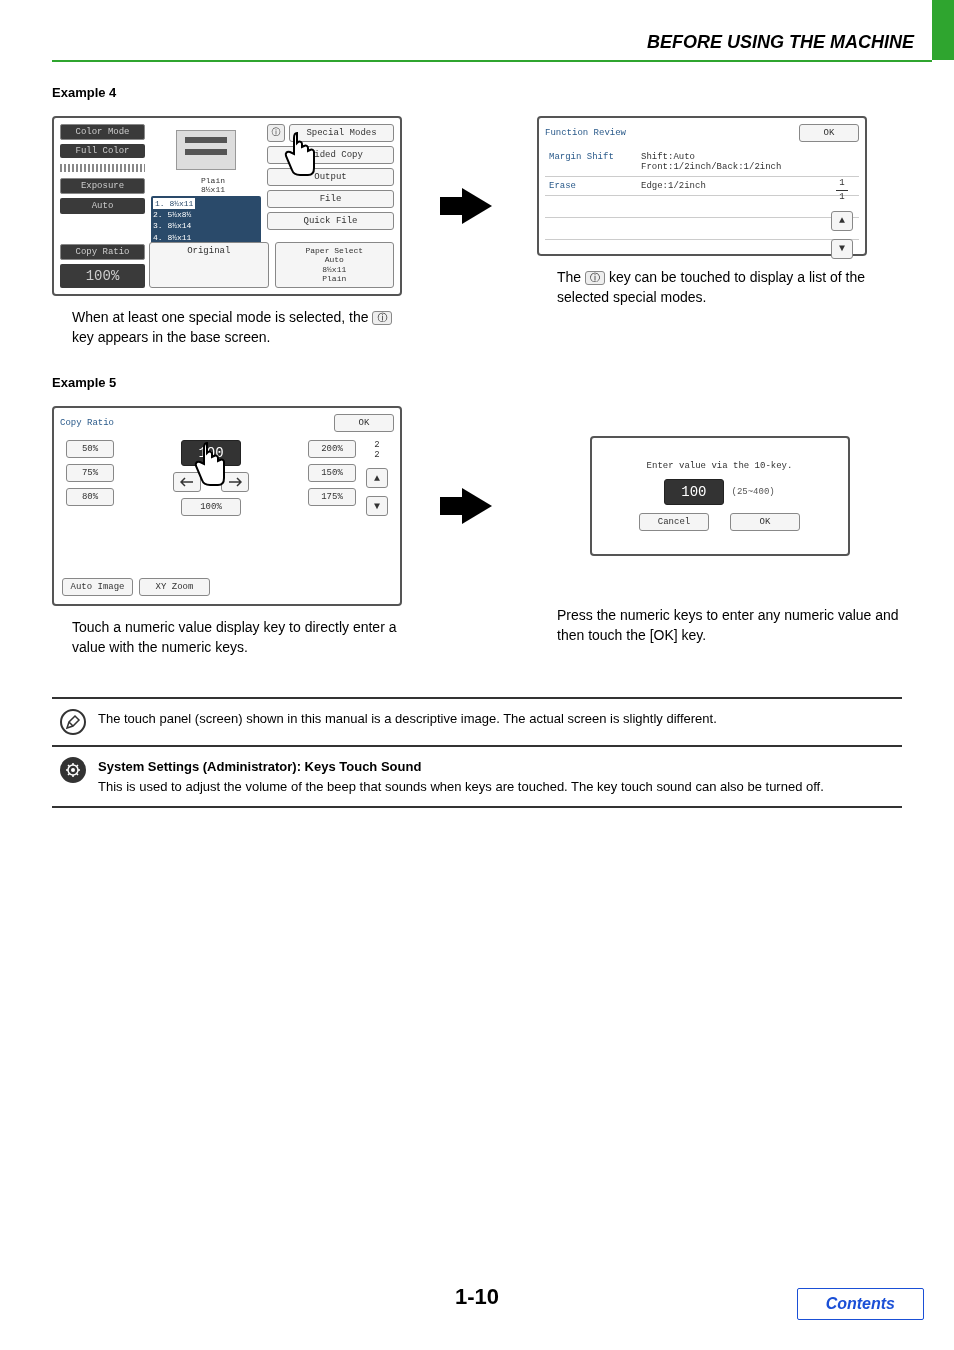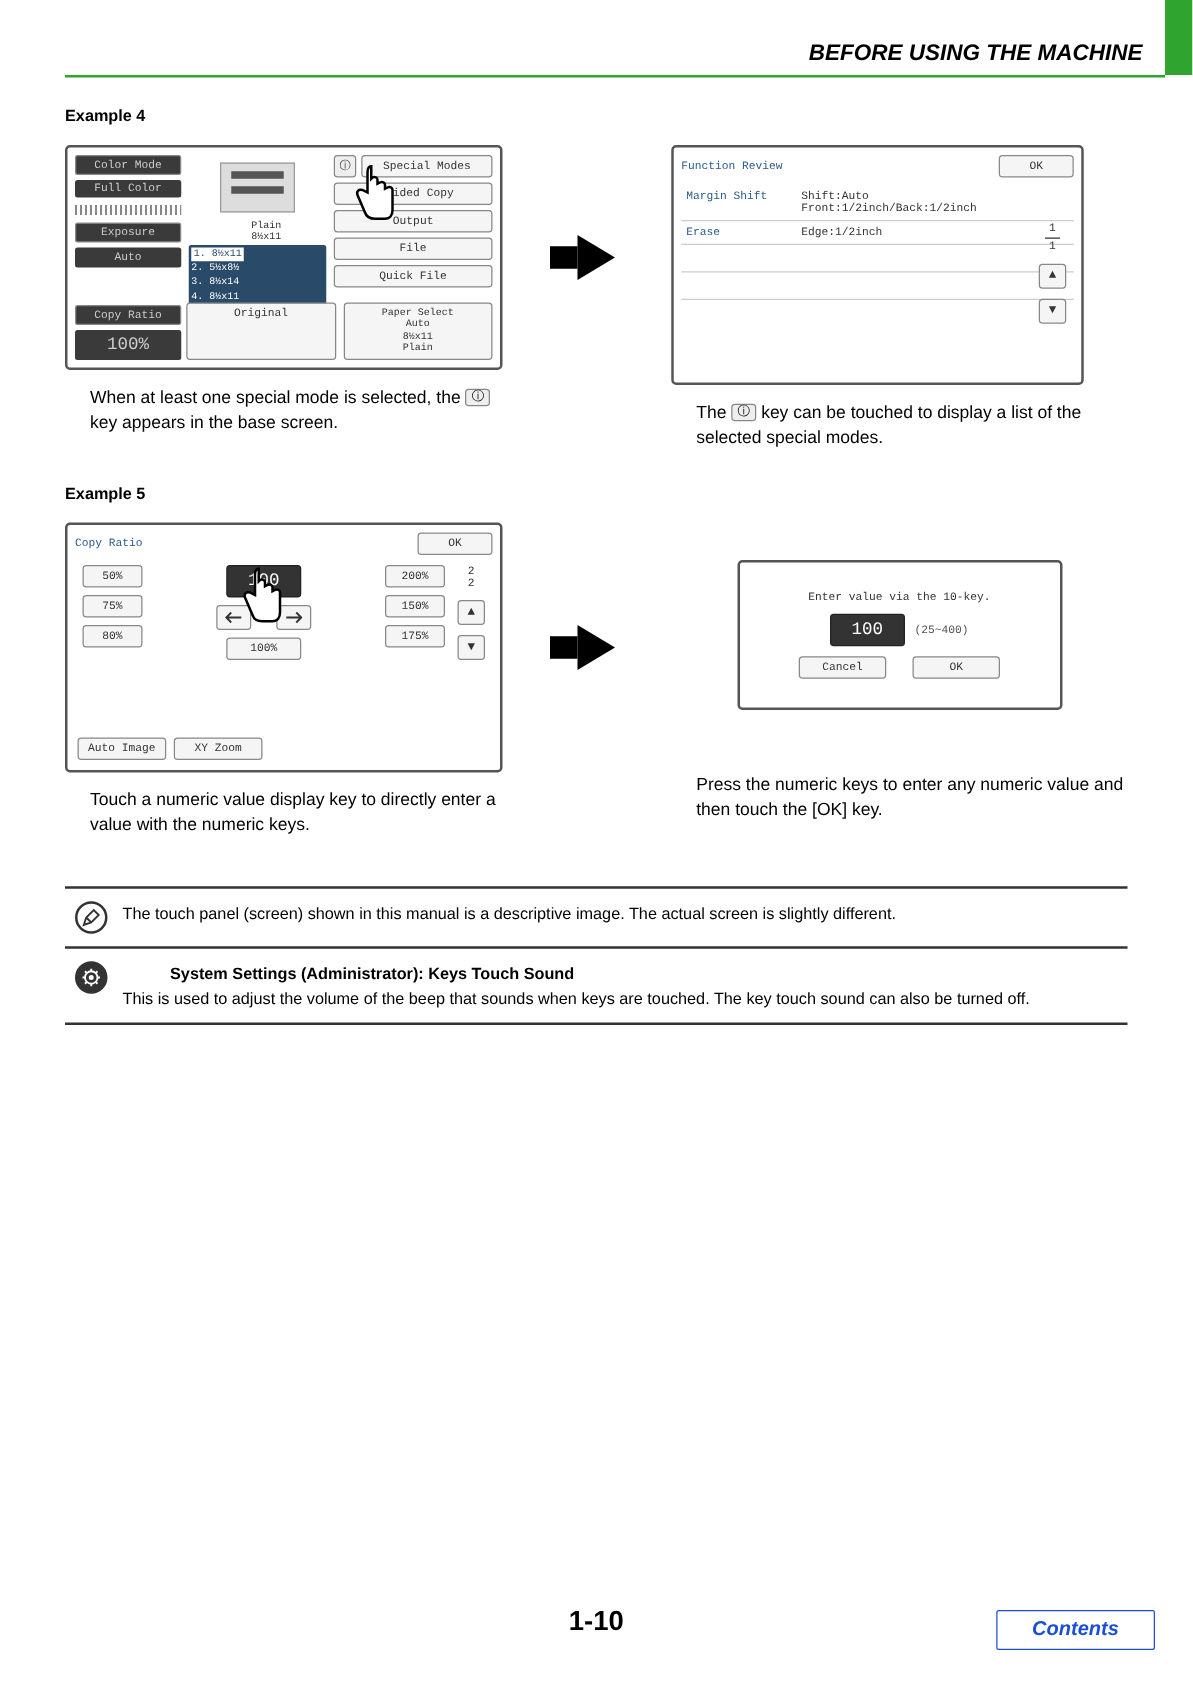--- a/index.html
+++ b/index.html
@@ -110,21 +110,21 @@
   .p1-bottom .softbtn { flex:1; }
   .paper-sel { font-size:8px; line-height:1.2; }
   
   .finger {
     position: absolute;
     width: 50px; height: 50px;
     pointer-events: none;
   }
   .finger svg { width: 100%; height: 100%; }
   
-  .p2 { width: 330px; height: 192px; font-size:9px; }
+  .p2 { width: 330px; height: 140px; font-size:9px; }
   .p2-head { display:flex; justify-content:space-between; align-items:center; margin-bottom:6px; }
   .p2-ok { width:60px; }
   .p2-row { display:flex; gap:12px; padding:4px 4px; border-bottom:1px solid #ccc; }
   .p2-row .lbl { width:80px; color:#2a5a8a; }
   .p2-side { position:absolute; right:12px; top:60px; display:flex; flex-direction:column; align-items:center; gap:8px; font-size:9px; }
   .p2-side .frac { text-align:center; line-height:1.2; }
   .p2-side .frac .line { border-top:1px solid #333; width:12px; margin:1px auto; }
   .arrow-btn { width:22px; height:20px; border:1px solid #888; border-radius:3px; background:#f5f5f5; display:flex; align-items:center; justify-content:center; font-size:10px; }
   
   .p3 { width:350px; height:200px; position:relative; }
@@ -148,21 +148,21 @@
   .p4 .softbtn { width:70px; }
   
   .notes { margin-top:40px; }
   .note-box { border-top:2px solid #333; border-bottom:2px solid #333; padding:10px 8px; display:flex; gap:12px; align-items:flex-start; font-size:13px; line-height:1.5; }
   .note-box + .note-box { border-top:none; }
   .note-icon {
     flex:0 0 26px; height:26px; border:2px solid #333; border-radius:50%;
     display:flex; align-items:center; justify-content:center; font-size:14px;
   }
   .note-icon.filled { background:#333; color:#fff; }
-  .bold { font-weight:bold;margin-left:38px; }
+  .bold { font-weight:bold; }
   
   .page-num {
     position:absolute; bottom:40px; left:0; right:0; text-align:center;
     font-size:22px; font-weight:bold;
   }
   .contents-btn {
     position:absolute; bottom:30px; right:30px;
     border:1.5px solid #1a4fd6; border-radius:2px;
     padding:6px 28px; font-size:16px; color:#1a4fd6; font-weight:bold; font-style:italic;
   }

